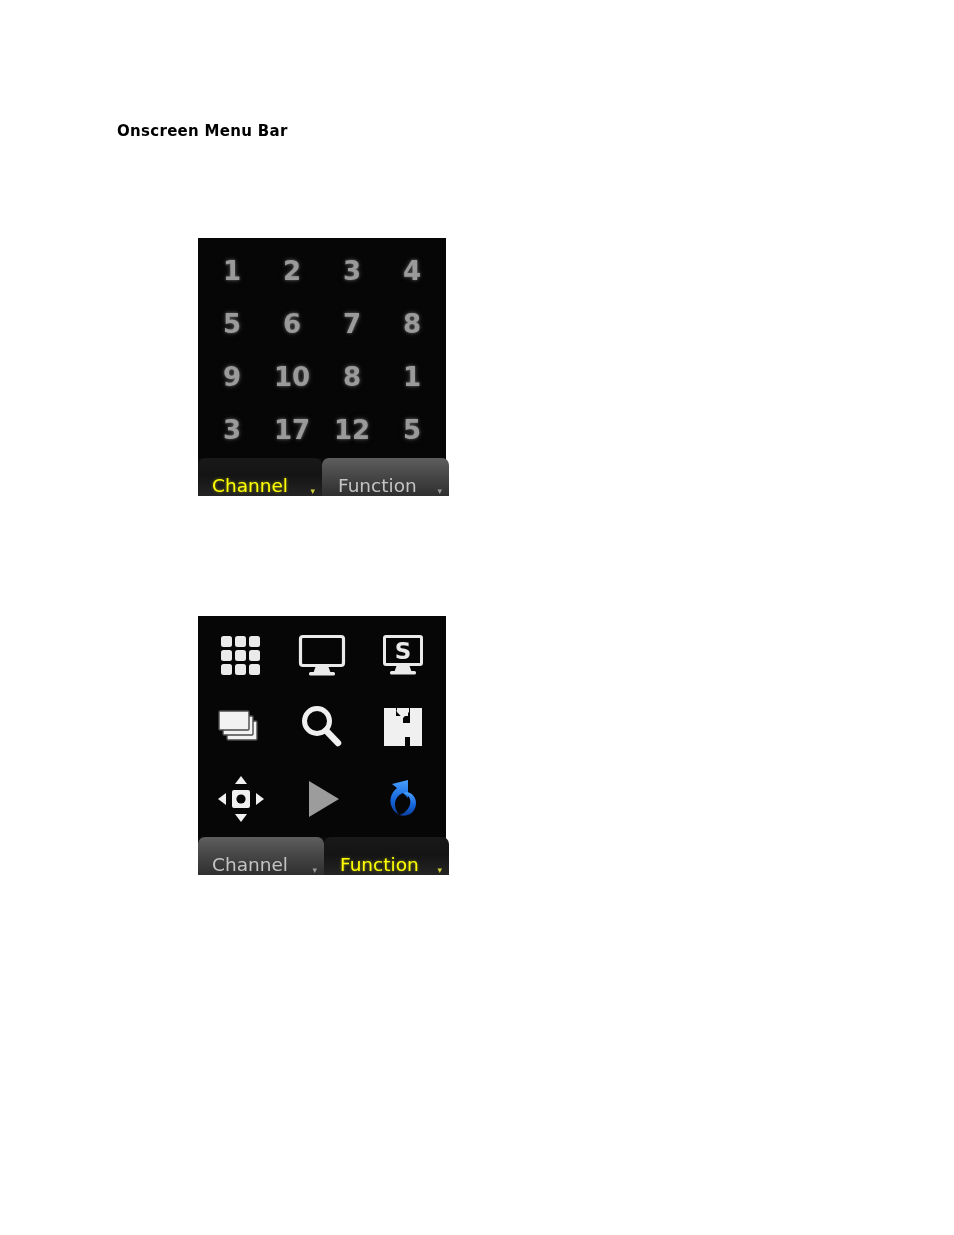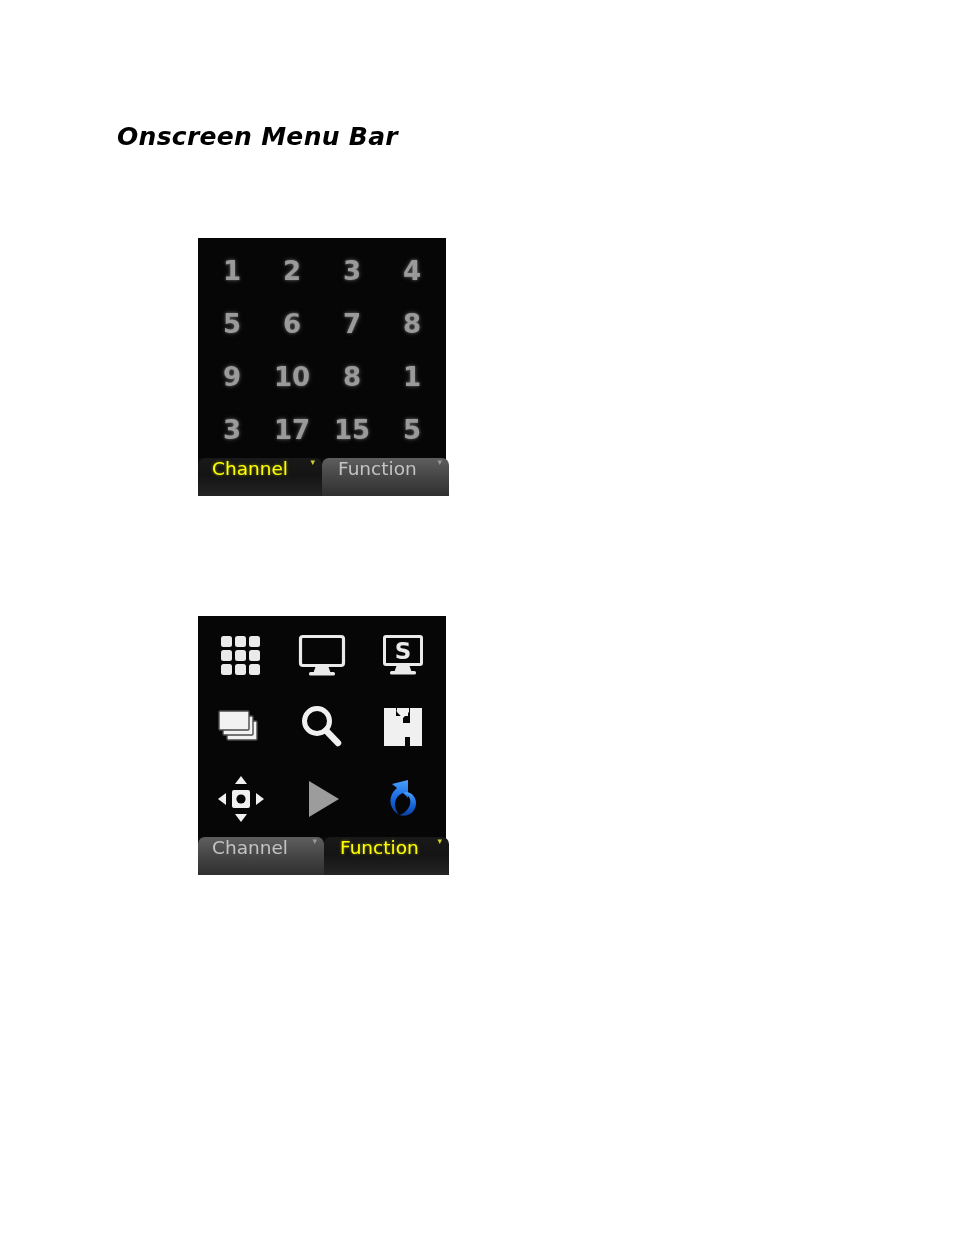--- a/index.html
+++ b/index.html
@@ -14,23 +14,22 @@
     position: relative;
     overflow: hidden;
   }
 
   
   .page-heading {
     position: absolute;
     left: 117px;
     top: 122px;
     font-family: "DejaVu Sans", sans-serif;
-    font-size: 25px;
+    font-size: 15px;
     font-weight: bold;
-    font-style: italic;
     letter-spacing: 0.3px;
     color: #000000;
     white-space: nowrap;
   }
 
   
   .osd-panel {
     position: absolute;
     width: 248px;
     background: #050505;
@@ -88,21 +87,21 @@
     position: relative;
     width: 248px;
     height: 38px;
     background: #0a0a0a;
   }
   .tab {
     position: absolute;
     top: 0;
     height: 38px;
     display: flex;
-    align-items: flex-start;
+    align-items: flex-end;
     box-sizing: border-box;
     border-radius: 7px 7px 0 0;
   }
   .tab .tab-label {
     font-family: "DejaVu Sans", sans-serif;
     font-size: 18.5px;
     font-weight: normal;
     white-space: nowrap;
     user-select: none;
   }
@@ -155,21 +154,21 @@
       <div class="channel-cell">5</div>
       <div class="channel-cell">6</div>
       <div class="channel-cell">7</div>
       <div class="channel-cell">8</div>
       <div class="channel-cell">9</div>
       <div class="channel-cell">10</div>
       <div class="channel-cell">8</div>
       <div class="channel-cell">1</div>
       <div class="channel-cell">3</div>
       <div class="channel-cell">17</div>
-      <div class="channel-cell">15</div>
+      <div class="channel-cell">12</div>
       <div class="channel-cell">5</div>
     </div>
   </div>
 
   <div class="tab-bar">
     <div class="tab active tab-channel">
       <span class="tab-label">Channel</span>
       <span class="tab-caret">▾</span>
     </div>
     <div class="tab inactive tab-function">

